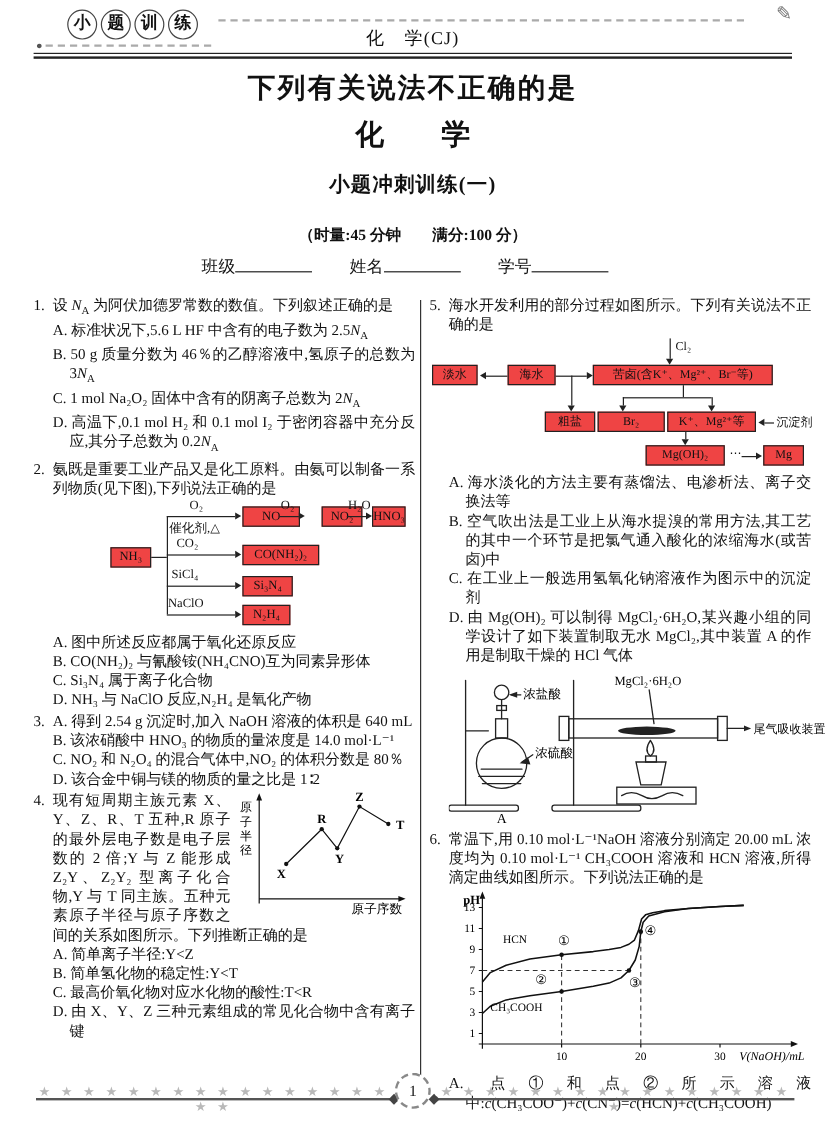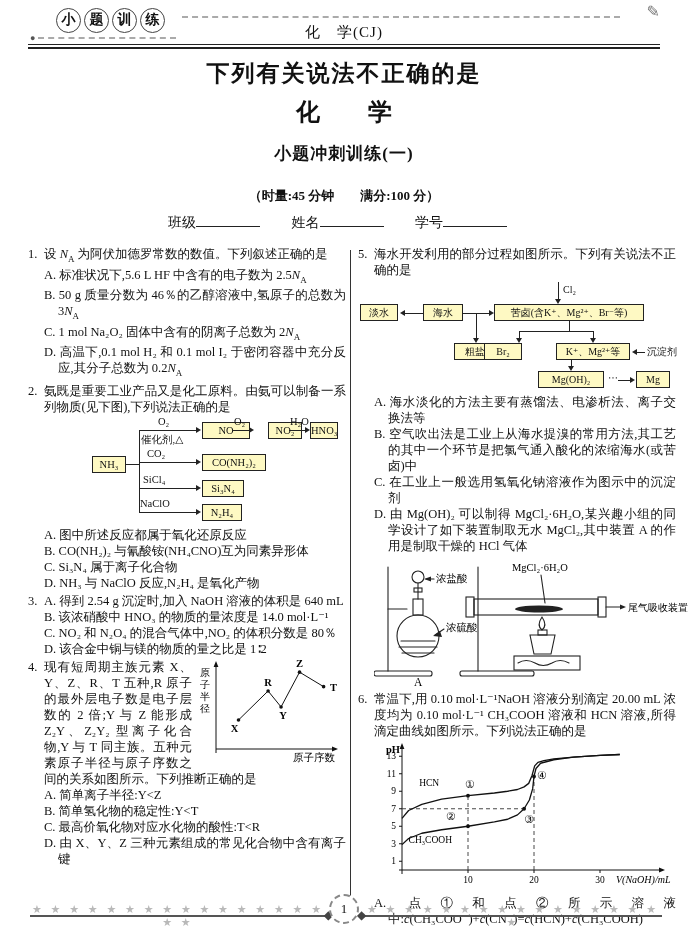--- a/index.html
+++ b/index.html
@@ -24,21 +24,21 @@
 .gap{display:inline-block;width:28px}
 .col{position:absolute;top:246px;width:318px;line-height:16px;text-align:justify}
 .col-l{left:28px}.col-r{left:358px}
 .divider{left:350px;top:250px;height:648px;border-left:1px solid #333}
 .q{position:relative;padding-left:16px}
 .q+.q{margin-top:2px}
 .qnum{position:absolute;left:0;top:0}
 .opt{padding-left:14px;text-indent:-14px}
 sub{font-size:9px}
 .diag{position:relative;font-size:10.5px;line-height:normal;text-align:left;text-indent:0}
-.dbox{position:absolute;border:1px solid #222;height:17px;line-height:15px;text-align:center;background:#fef9c3;white-space:nowrap}
+.dbox{position:absolute;border:1px solid #222;height:17px;line-height:15px;text-align:center;background:#ef4444;white-space:nowrap}
 .hl{position:absolute;height:1px;background:#222}
 .vl{position:absolute;width:1px;background:#222}
 .ar{position:absolute;width:0;height:0;border-top:3px solid transparent;border-bottom:3px solid transparent;border-left:5px solid #222}
 .al{position:absolute;width:0;height:0;border-top:3px solid transparent;border-bottom:3px solid transparent;border-right:5px solid #222}
 .ad{position:absolute;width:0;height:0;border-left:3px solid transparent;border-right:3px solid transparent;border-top:5px solid #222}
 .dlb{position:absolute;white-space:nowrap}
 .q4chart{float:right;width:150px;height:104px;margin:0 0 2px 4px}
 .fig{display:block;margin:3px 0}
 svg text{font-family:"Liberation Serif","DejaVu Serif",serif}
 .footer-line{position:absolute;top:903px;border-bottom:2px solid #555;text-align:center;color:#b9b9b9;font-size:11px;letter-spacing:3px;height:14px}
@@ -187,21 +187,21 @@
         <div class="dbox" style="left:134px;top:22px;width:150px">苦卤(含K⁺、Mg²⁺、Br⁻等)</div>
         <div class="vl" style="left:116px;top:31px;height:25px"></div>
         <div class="ad" style="left:113px;top:56px"></div>
         <div class="dbox" style="left:94px;top:61px;width:42px">粗盐</div>
         <div class="vl" style="left:209px;top:39px;height:10px"></div>
         <div class="hl" style="left:159px;top:49px;width:74px"></div>
         <div class="vl" style="left:159px;top:49px;height:7px"></div>
         <div class="ad" style="left:156px;top:56px"></div>
         <div class="vl" style="left:233px;top:49px;height:7px"></div>
         <div class="ad" style="left:230px;top:56px"></div>
-        <div class="dbox" style="left:124px;top:61px;width:38px">Br₂</div>
+        <div class="dbox" style="left:138px;top:61px;width:56px">Br₂</div>
         <div class="dbox" style="left:196px;top:61px;width:74px">K⁺、Mg²⁺等</div>
         <div class="al" style="left:272px;top:67px"></div>
         <div class="hl" style="left:277px;top:70px;width:8px"></div>
         <div class="dlb" style="left:287px;top:63px">沉淀剂</div>
         <div class="vl" style="left:211px;top:78px;height:6px"></div>
         <div class="ad" style="left:208px;top:84px"></div>
         <div class="dbox" style="left:178px;top:89px;width:66px">Mg(OH)₂</div>
         <div class="dlb" style="left:248px;top:90px">⋯</div>
         <div class="hl" style="left:258px;top:98px;width:12px"></div>
         <div class="ar" style="left:270px;top:95px"></div>

